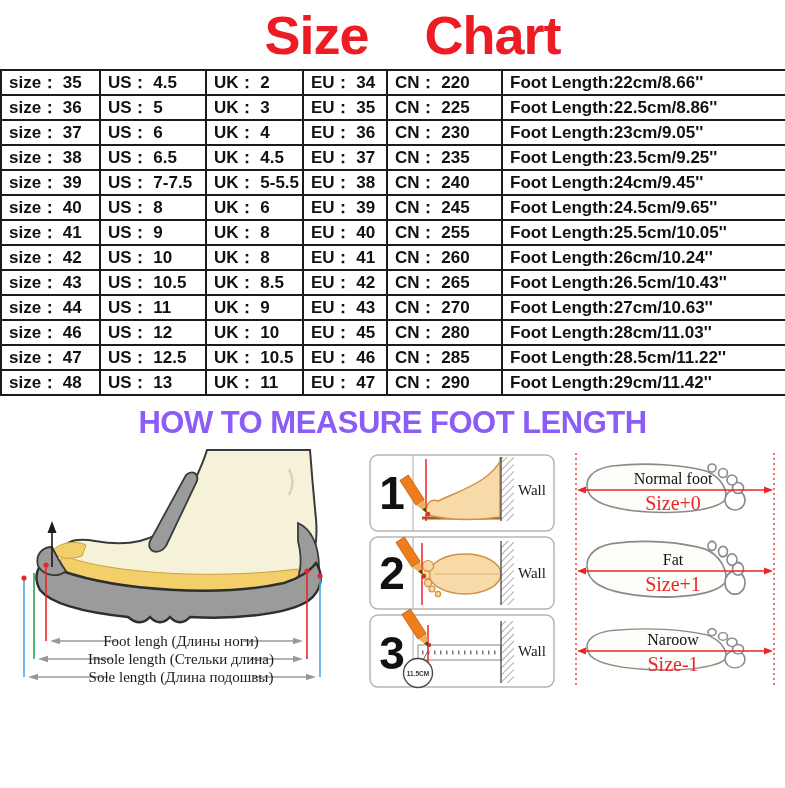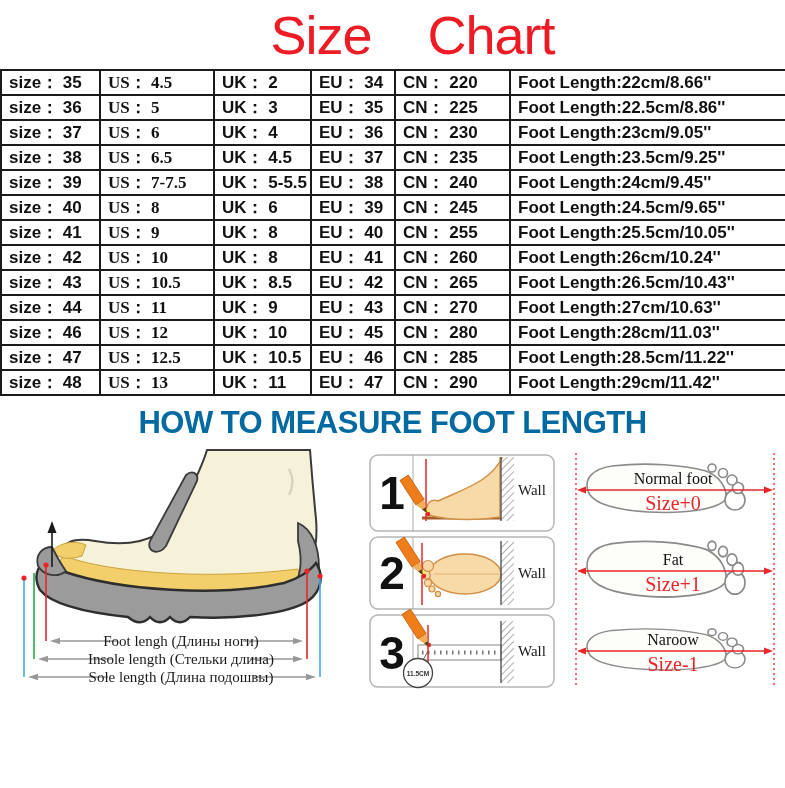--- a/index.html
+++ b/index.html
@@ -7,21 +7,21 @@
   body {
     width: 785px; height: 788px; overflow: hidden;
     font-family: "Liberation Sans", sans-serif;
   }
   .page { width: 785px; height: 788px; position: relative; }
 
   .title {
     margin: 6px 0 4px 0;
     text-align: center;
     font-size: 54px;
-    font-weight: normal;
+    font-weight: bold;
     letter-spacing: -1px;
     word-spacing: 42px;
     color: #ed1c24;
     line-height: 1.1;
     font-family: "Liberation Sans", sans-serif;
     padding-left: 40px;
   }
 
   table.size-table {
     border-collapse: collapse;
@@ -35,33 +35,33 @@
     height: 25px;
     font-size: 17px;
     font-weight: bold;
     color: #111;
     white-space: pre;
     overflow: hidden;
     padding: 0 0 0 7px;
     text-align: left;
   }
   td.c0 { width: 99px; margin-top: 14px; }
-  td.c1 { width: 114px; font-family: Liberation Serif, serif; }
+  td.c1 { width: 106px; }
   td.c2 { width: 97px; }
   td.c3 { width: 84px; }
   td.c4 { width: 115px; text-align: center; padding: 0; }
   td.c5 { width: 291px; text-align: center; padding: 0; }
 
   .measure-heading {
     margin: 9px 0 6px 0;
     text-align: center;
     font-size: 31px;
     font-weight: bold;
     letter-spacing: -0.5px;
-    color: #0369a1;
+    color: #8b5cf6;
     font-family: "Liberation Sans", sans-serif;
   }
 
   .illustrations {
     width: 785px;
     display: flex;
     align-items: flex-start;
   }
   .illustrations svg { display: block; }
 

